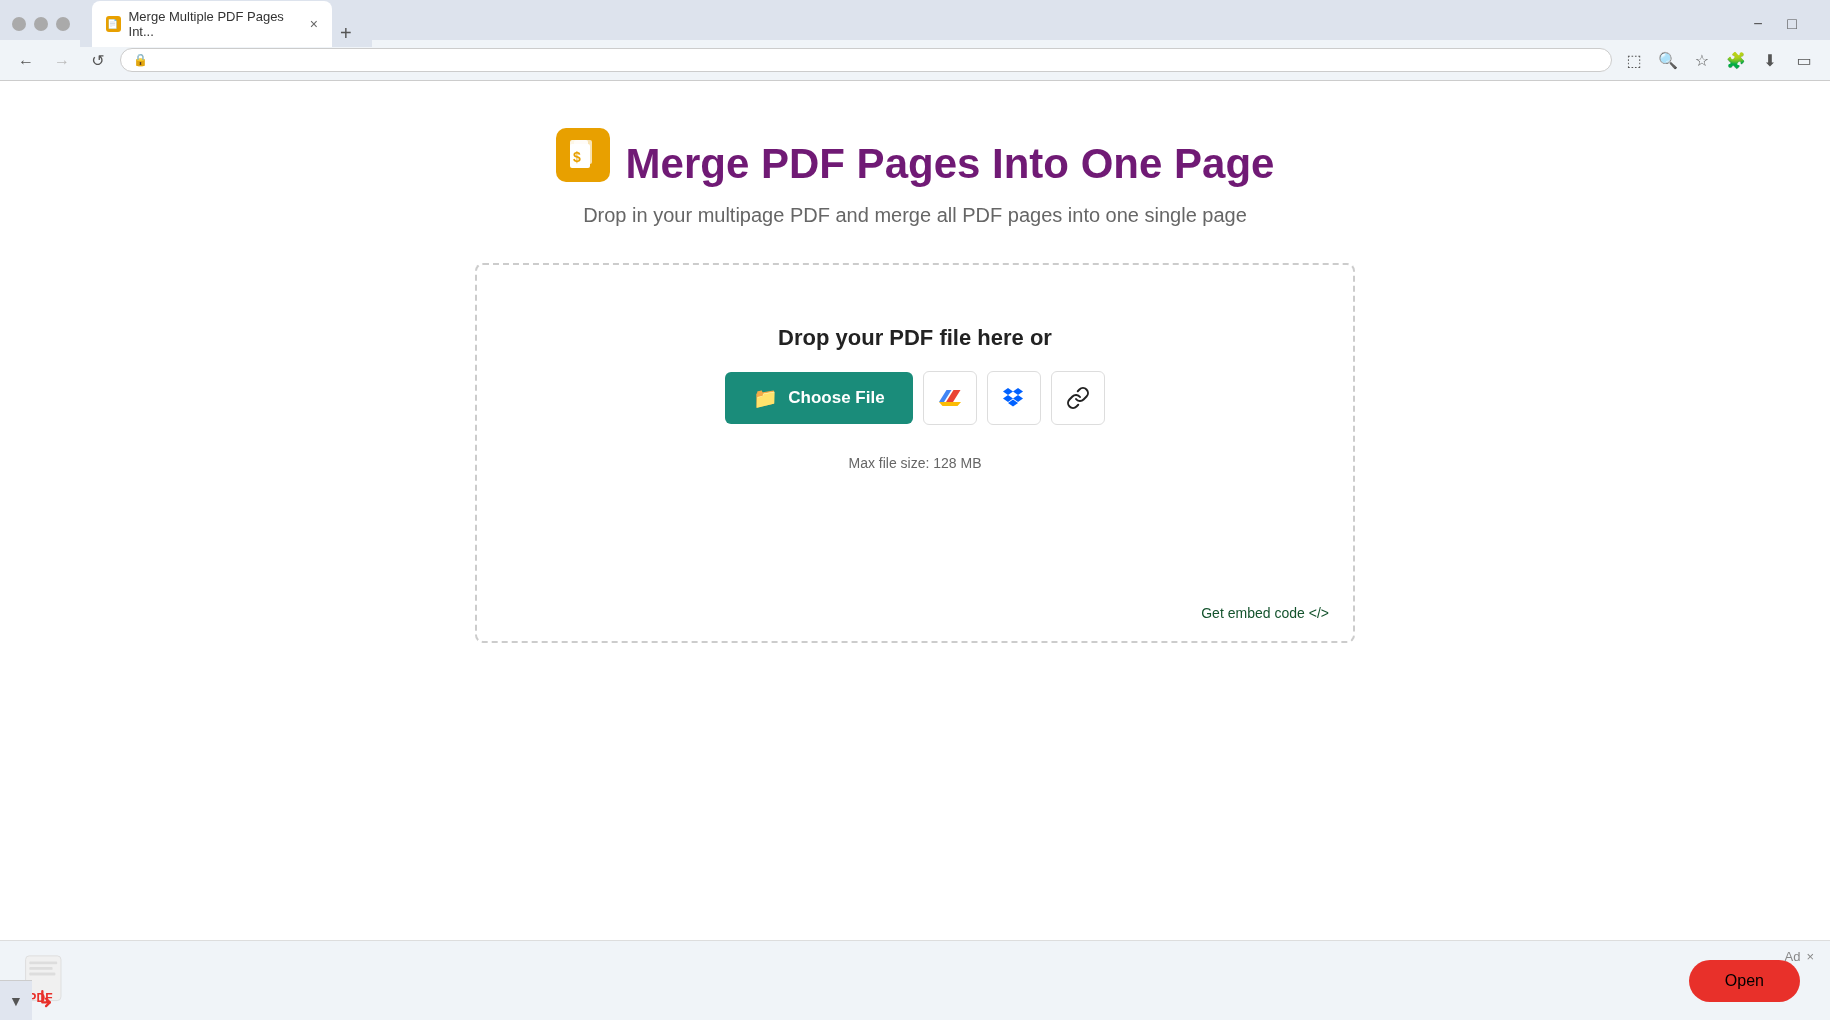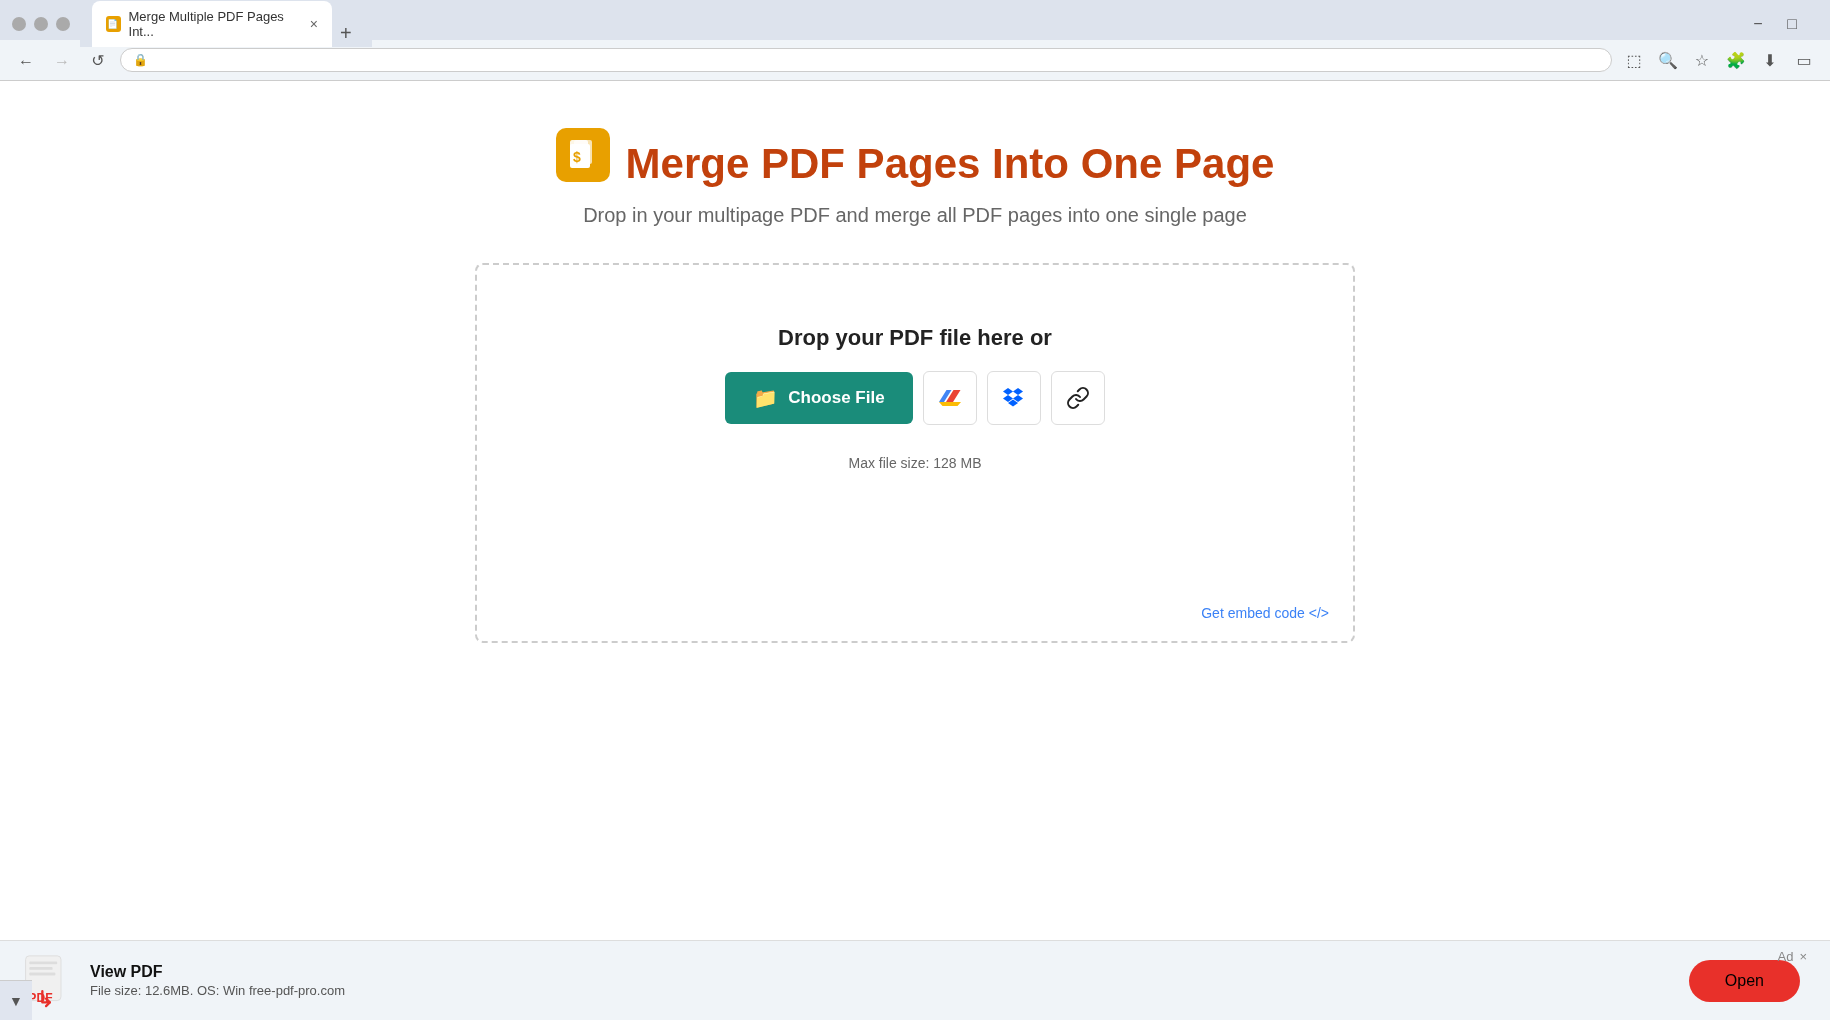--- a/index.html
+++ b/index.html
@@ -146,21 +146,21 @@
       border-radius: 10px;
       display: flex; align-items: center; justify-content: center;
       font-size: 28px;
       color: white;
       flex-shrink: 0;
     }
 
     .page-title {
       font-size: 42px;
       font-weight: 700;
-      color: #c2410c;
+      color: #701a75;
       margin-top: 19px;
     }
 
     .page-subtitle {
       text-align: center;
       font-size: 20px;
       color: #666;
       margin-bottom: 36px;
     }
 
@@ -224,21 +224,21 @@
       font-size: 14px;
       color: #666;
       margin-bottom: 4px;
     }
 
     .embed-link {
       position: absolute;
       bottom: 20px;
       right: 24px;
       font-size: 14px;
-      color: #3b82f6;
+      color: #14532d;
       cursor: pointer;
       display: flex;
       align-items: center;
       gap: 4px;
     }
 
     .powered-by {
       font-size: 13px;
       color: #888;
       margin-top: 10px;
@@ -260,21 +260,21 @@
       padding: 10px 20px;
       display: flex;
       align-items: center;
       gap: 16px;
       height: 80px;
     }
 
     .ad-close-area {
       position: absolute;
       top: 8px;
-      right: 23px;
+      right: 16px;
       display: flex;
       gap: 6px;
       align-items: center;
     }
 
     .ad-icon-btn {
       font-size: 13px;
       color: #888;
       cursor: pointer;
     }
@@ -452,23 +452,19 @@
       <rect x="2" y="2" width="38" height="48" rx="4" fill="#f0f0f0" stroke="#ddd" stroke-width="1"></rect>
       <rect x="6" y="8" width="30" height="3" rx="1" fill="#ddd"></rect>
       <rect x="6" y="14" width="25" height="3" rx="1" fill="#ddd"></rect>
       <rect x="6" y="20" width="28" height="3" rx="1" fill="#ddd"></rect>
       <text x="5" y="52" font-size="13" fill="#e8302a" font-weight="bold">PDF</text>
       <path d="M20 40 L20 52 L28 52" stroke="#e8302a" stroke-width="2.5" fill="none" stroke-linecap="round" stroke-linejoin="round"></path>
       <path d="M24 48 L28 52 L24 56" stroke="#e8302a" stroke-width="2.5" fill="none" stroke-linecap="round" stroke-linejoin="round"></path>
     </svg>
   </div>
 
-  <div class="ad-text-section">
-    <span class="ad-title">View PDF</span>
-    <span class="ad-subtitle">File size: 12.6MB. OS: Win free-pdf-pro.com</span>
-  </div>
 
   <button class="ad-open-btn">Open</button>
 </div>
 
 <div class="bottom-bar">
   <span style="font-size:14px; color:#555;">▼</span>
 </div>
 
 </body></html>

